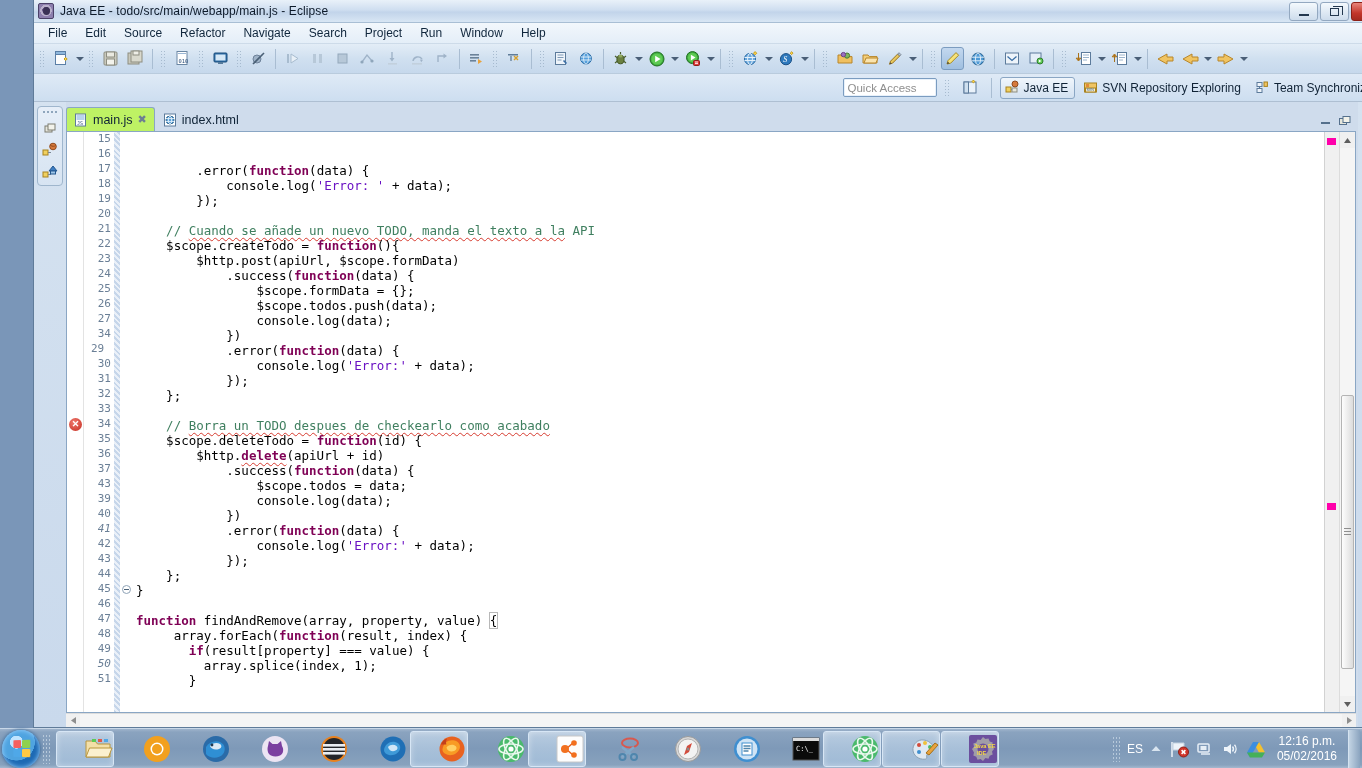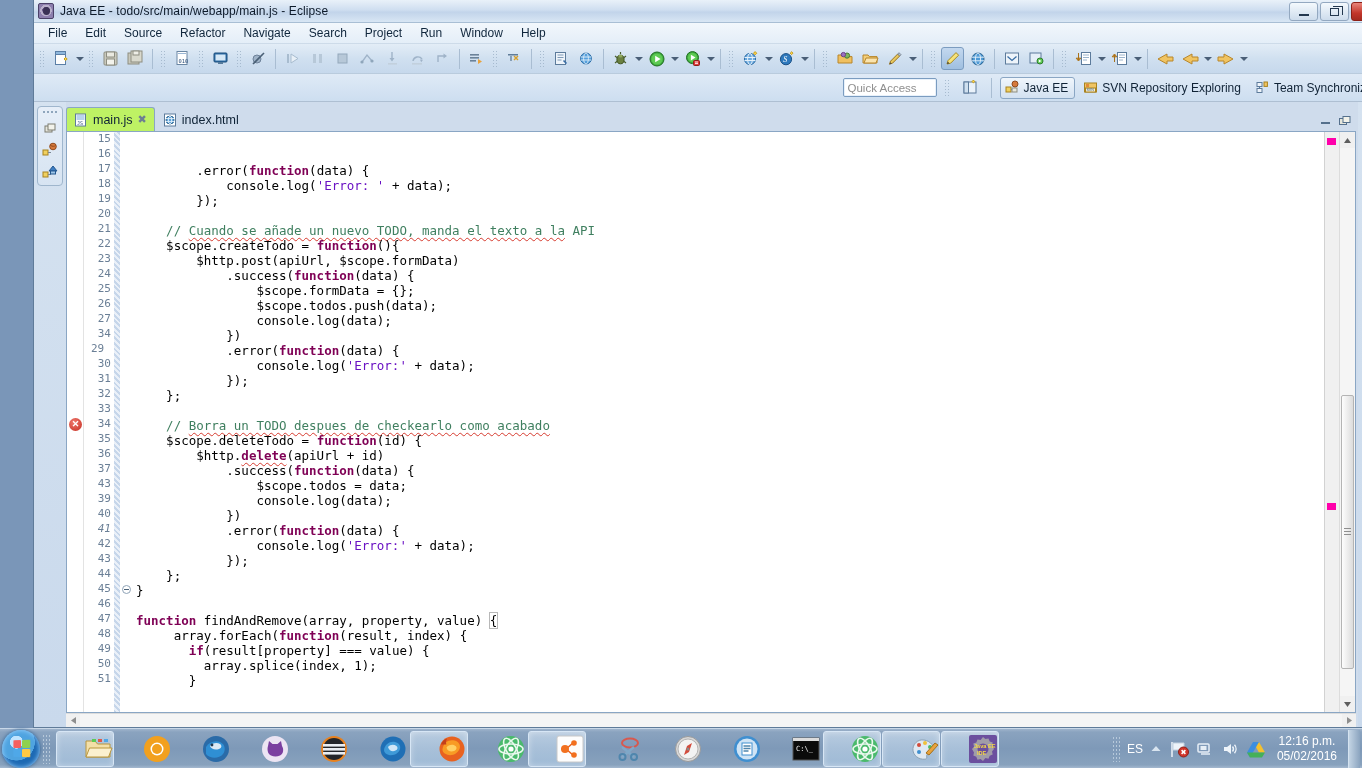--- a/index.html
+++ b/index.html
@@ -732,21 +732,21 @@
               <div style="height: 15px;">40</div>
               <div style="height: 15px; font-style: italic;">41</div>
               <div style="height: 15px;">42</div>
               <div style="height: 15px;">43</div>
               <div style="height: 15px;">44</div>
               <div style="height: 15px;">45</div>
               <div style="height: 15px;">46</div>
               <div style="height: 15px;">47</div>
               <div style="height: 15px;">48</div>
               <div style="height: 15px;">49</div>
-              <div style="height: 15px;">50</div>
+              <div style="height: 15px; font-style: italic;">50</div>
               <div style="height: 15px;">51</div>
             </div>
         </div>
         <div class="changebar"></div>
         <div class="foldcol">
           <div id="fold-markers">
               <div style="position: absolute; left: 1px; top: 453px; width: 9px; height: 9px; border: 1px solid rgb(143, 163, 183); border-radius: 50%; background: rgb(255, 255, 255);">
                 <div style="position: absolute; left: 1px; top: 3px; width: 5px; height: 1px; background: rgb(74, 96, 118);"></div>
               </div>
             </div>

